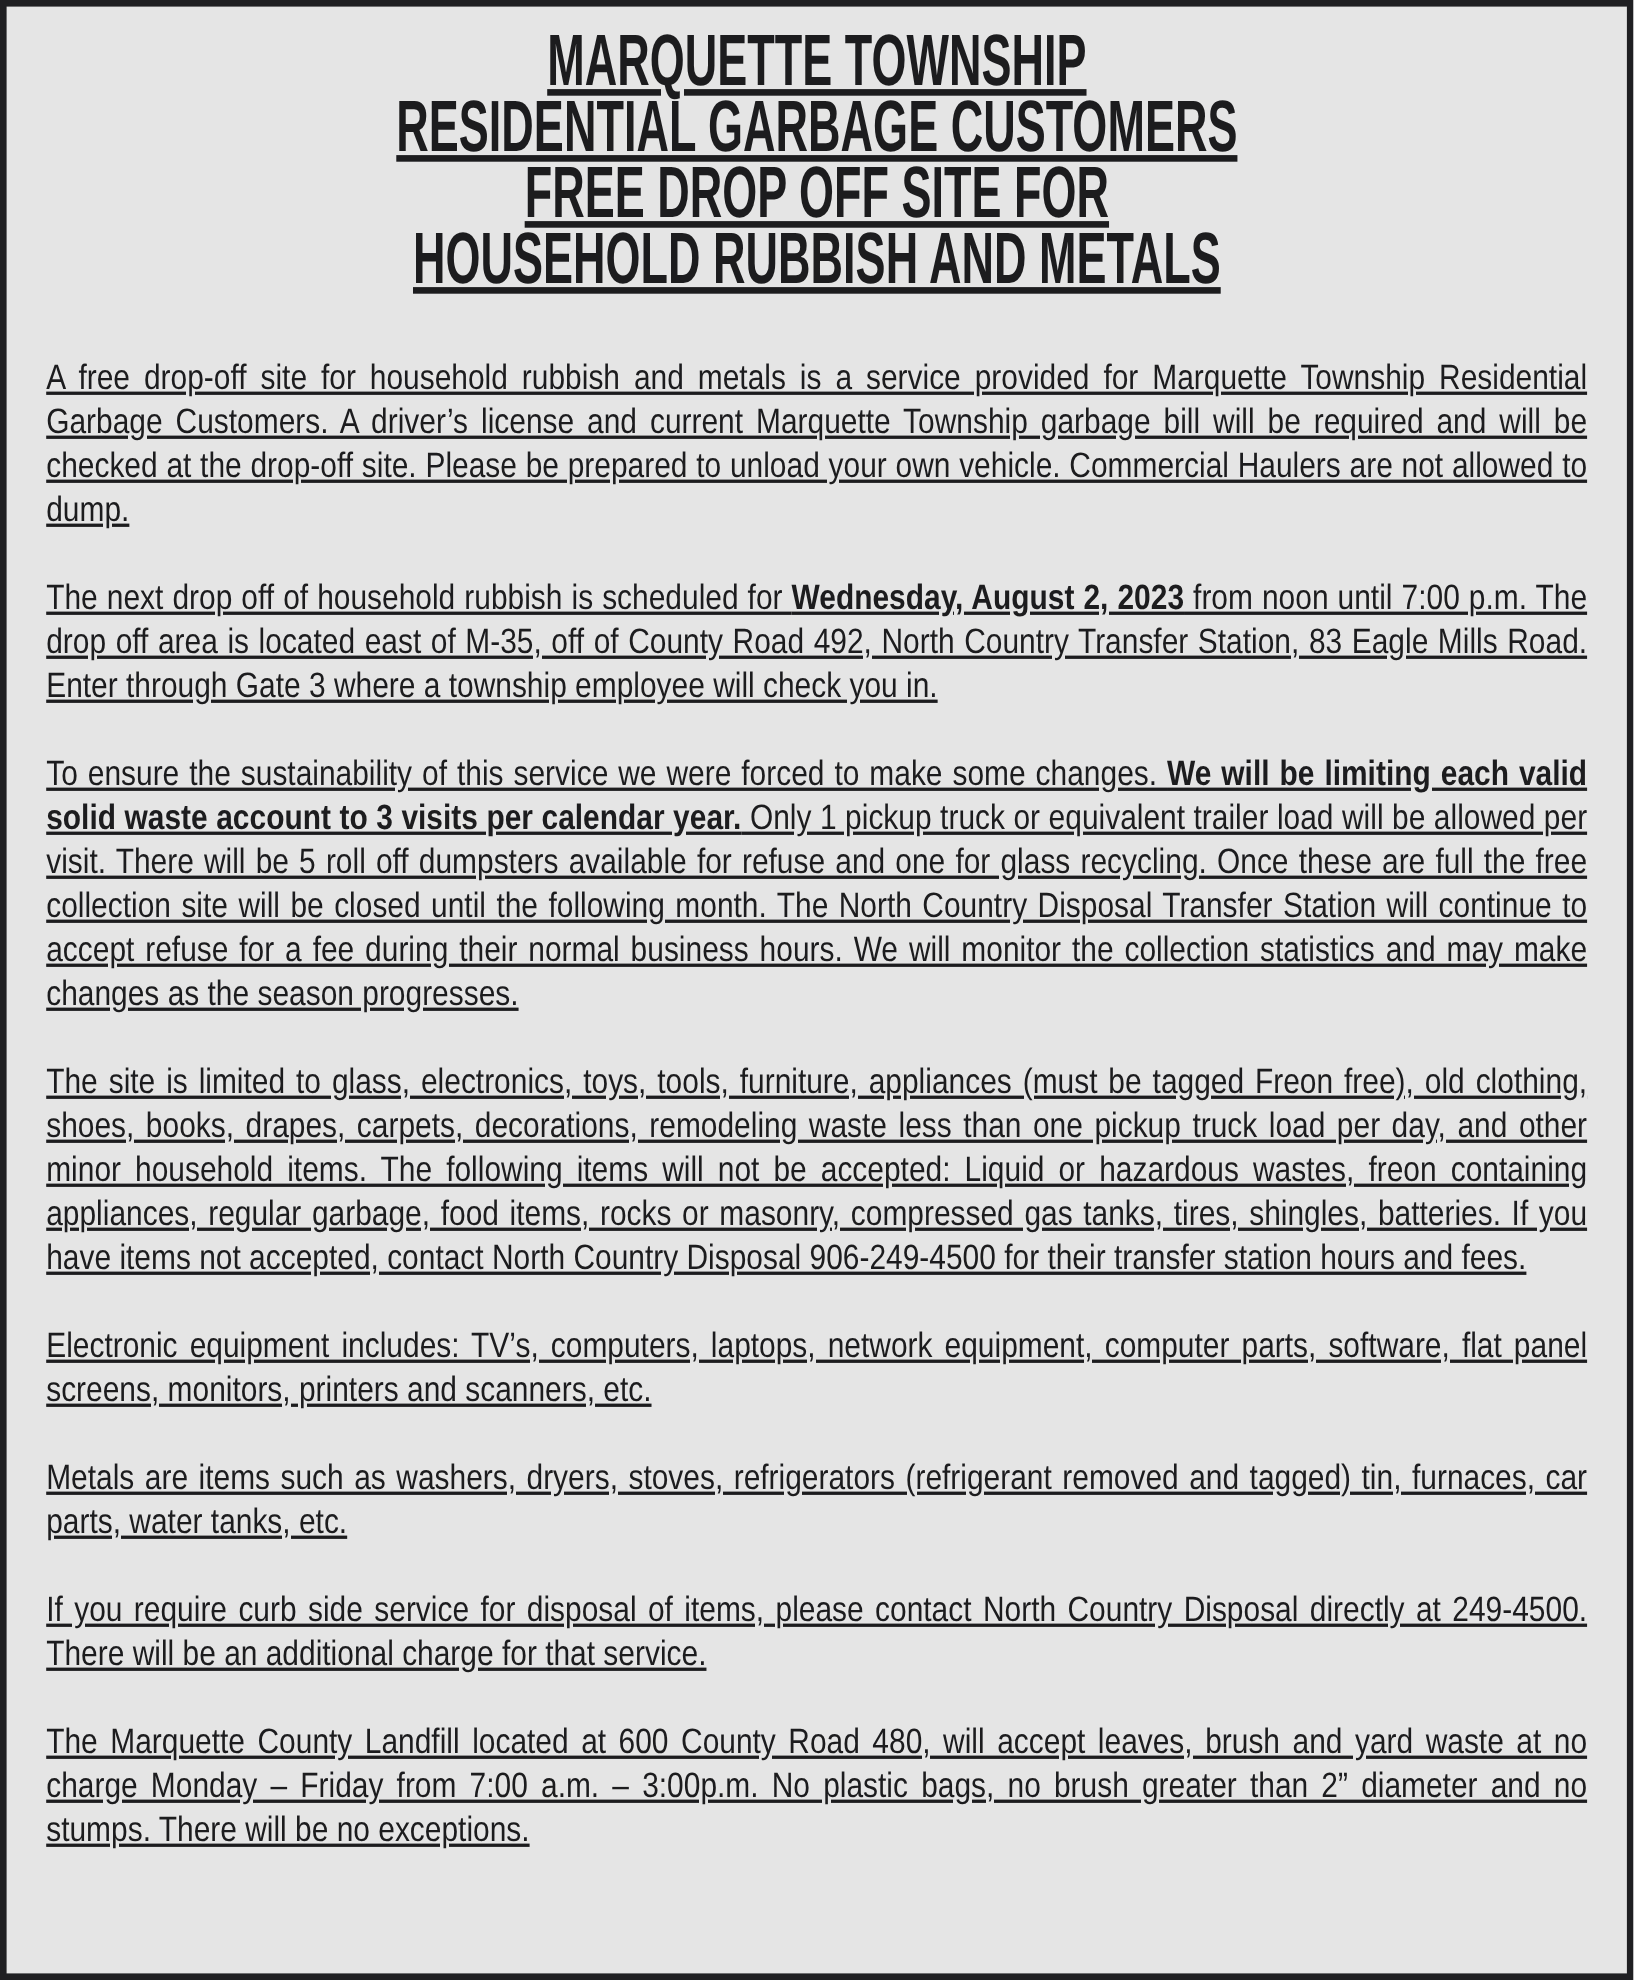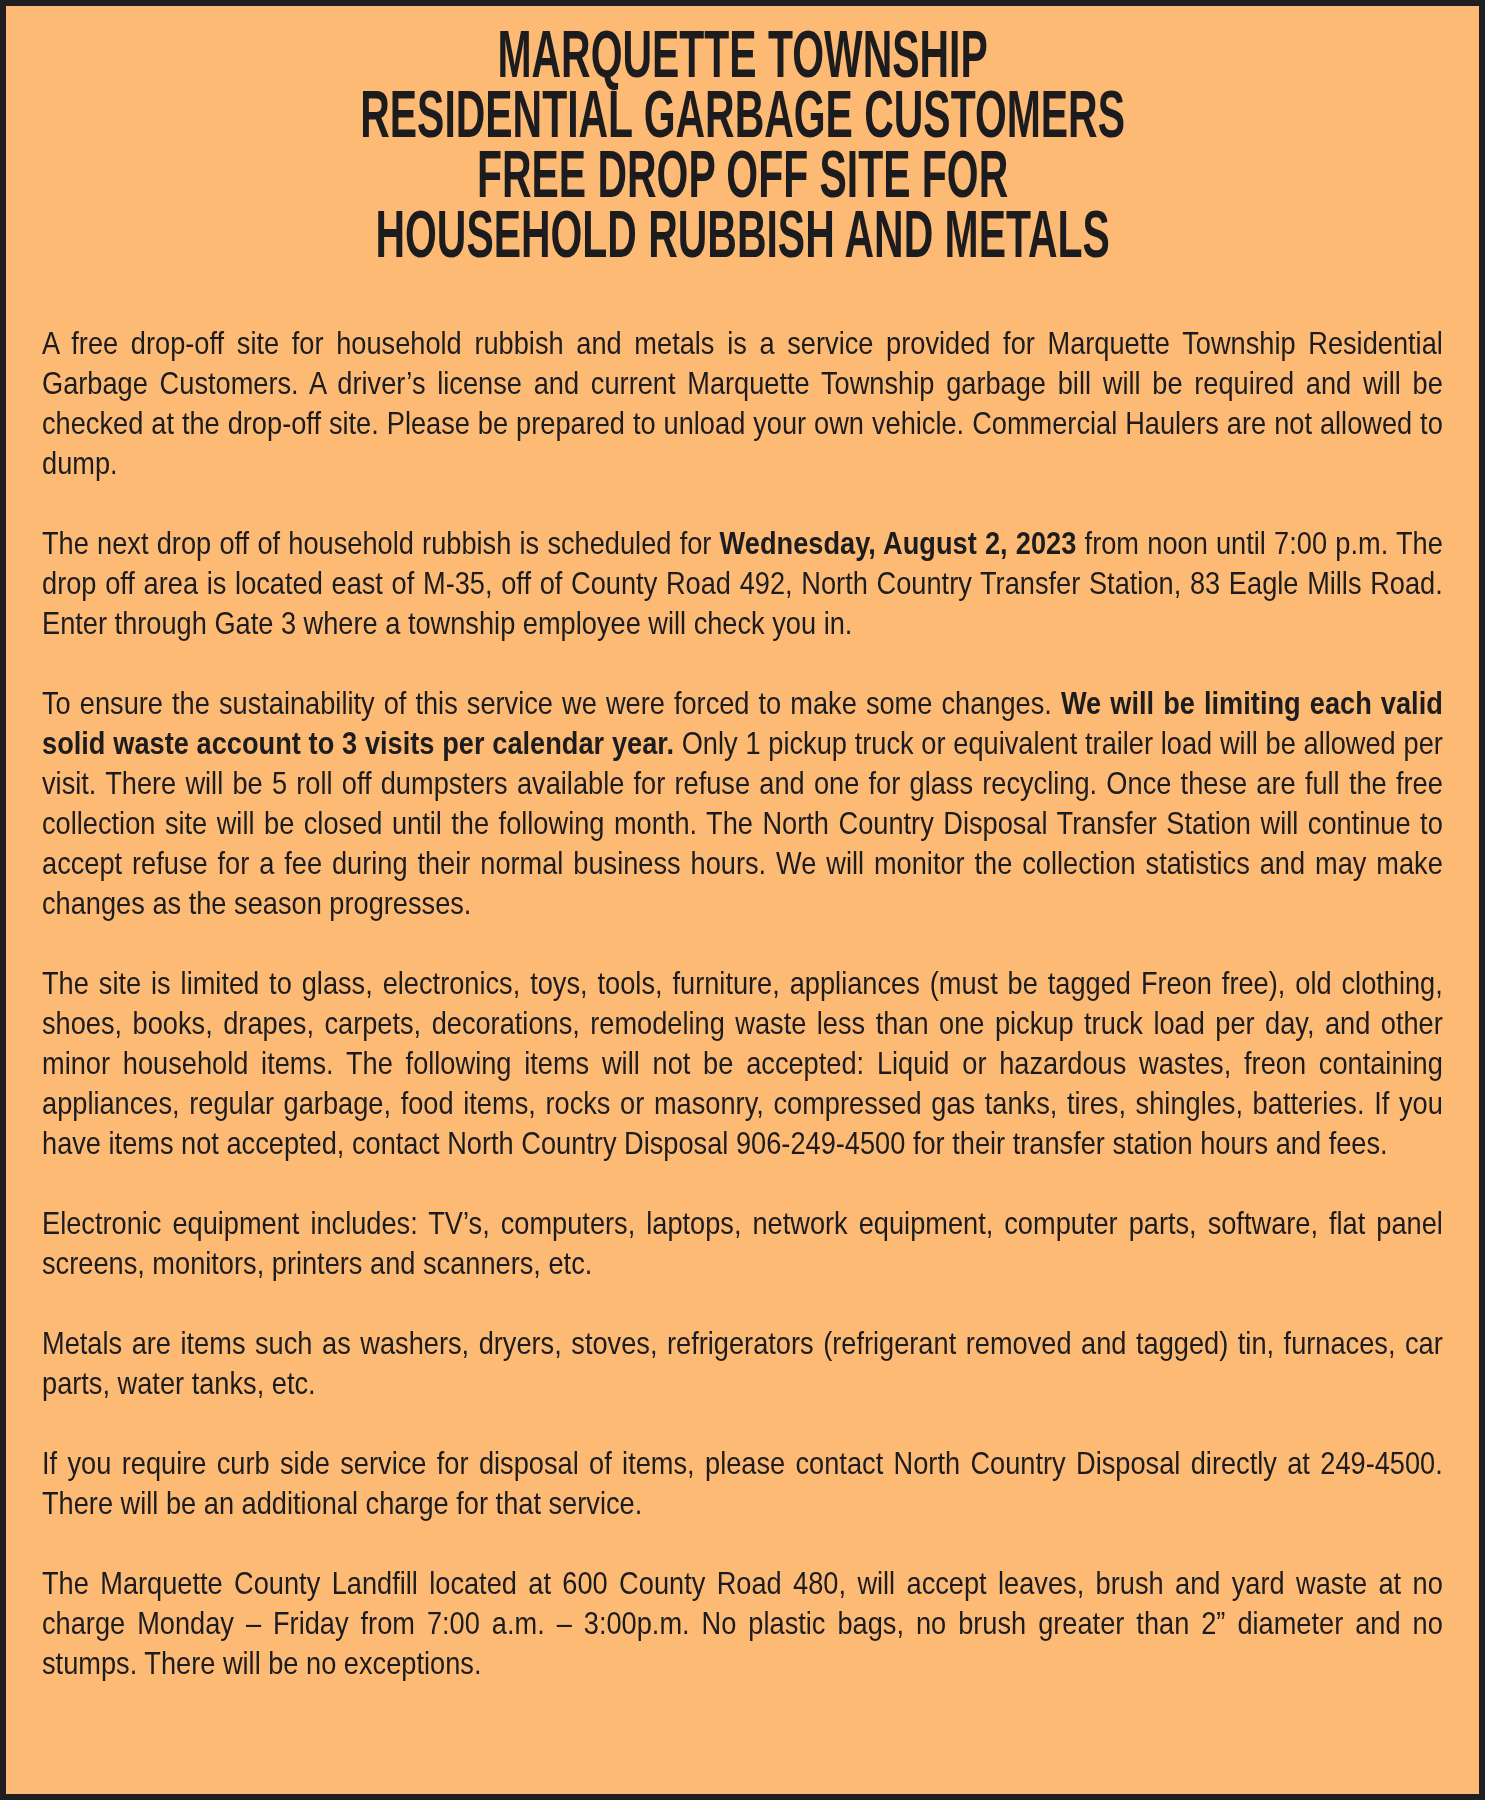--- a/index.html
+++ b/index.html
@@ -48,21 +48,21 @@
   .body-wrap p:first-child {
     margin-top: 0;
   }
   .body-wrap b {
     font-weight: bold;
   }
 </style>
 </head>
 <body>
 
-<div class="page" style="border-color: rgb(31, 31, 34); color: rgb(28, 28, 30); background: #fdba74;">
+<div class="page" style="border-color: rgb(31, 31, 34); color: rgb(28, 28, 30); background: #e5e5e5; text-decoration: underline;">
   <div class="title-wrap">
     <span class="title-line">MARQUETTE TOWNSHIP</span>
     <span class="title-line">RESIDENTIAL GARBAGE CUSTOMERS</span>
     <span class="title-line">FREE DROP OFF SITE FOR</span>
     <span class="title-line">HOUSEHOLD RUBBISH AND METALS</span>
   </div>
   <div class="body-wrap">
       <p><span>A free drop-off site for household rubbish and metals is a service provided for Marquette Township Residential Garbage Customers. A driver’s license and current Marquette Township garbage bill will be required and will be checked at the drop-off site. Please be prepared to unload your own vehicle. Commercial Haulers are not allowed to dump.</span></p>
       <p><span>The next drop off of household rubbish is scheduled for </span><b>Wednesday, August 2, 2023</b><span> from noon until 7:00 p.m. The drop off area is located east of M-35, off of County Road 492, North Country Transfer Station, 83 Eagle Mills Road. Enter through Gate 3 where a township employee will check you in.</span></p>
       <p><span>To ensure the sustainability of this service we were forced to make some changes. </span><b>We will be limiting each valid solid waste account to 3 visits per calendar year.</b><span> Only 1 pickup truck or equivalent trailer load will be allowed per visit.  There will be 5 roll off dumpsters available for refuse and one for glass recycling. Once these are full the free collection site will be closed until the following month. The North Country Disposal Transfer Station will continue to accept refuse for a fee during their normal business hours. We will monitor the collection statistics and may make changes as the season progresses.</span></p>

